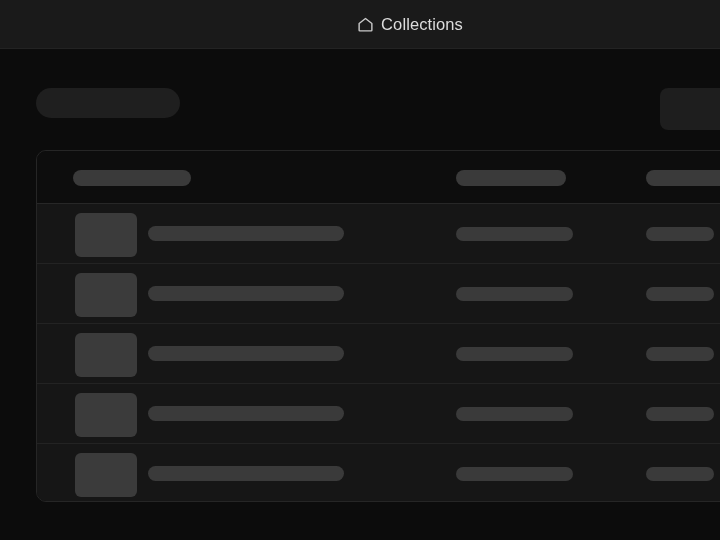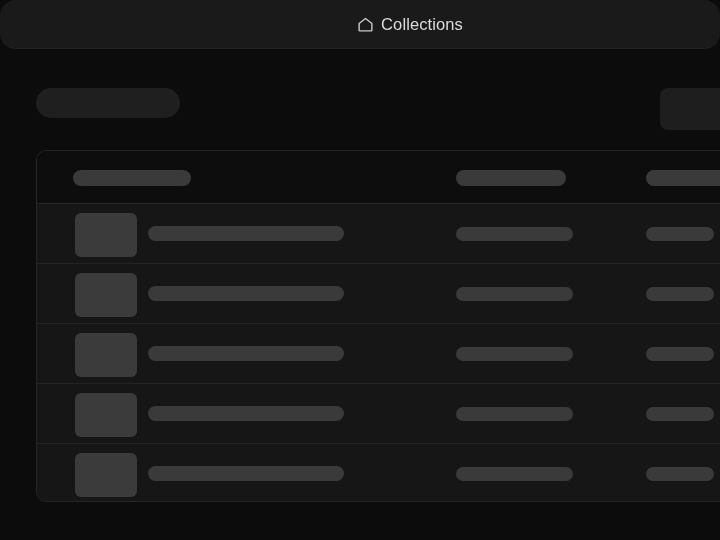--- a/index.html
+++ b/index.html
@@ -23,21 +23,20 @@
     position: absolute;
     left: 0;
     top: 0;
     width: 720px;
     height: 49px;
     background: #1a1a1a;
     border-bottom: 1px solid #232323;
     display: flex;
     align-items: center;
     justify-content: center;
-    border-radius: 16px;
   }
 
   .topbar-title-group {
     display: flex;
     align-items: center;
     gap: 7px;
     transform: translateX(50px);
   }
 
   .home-icon {

